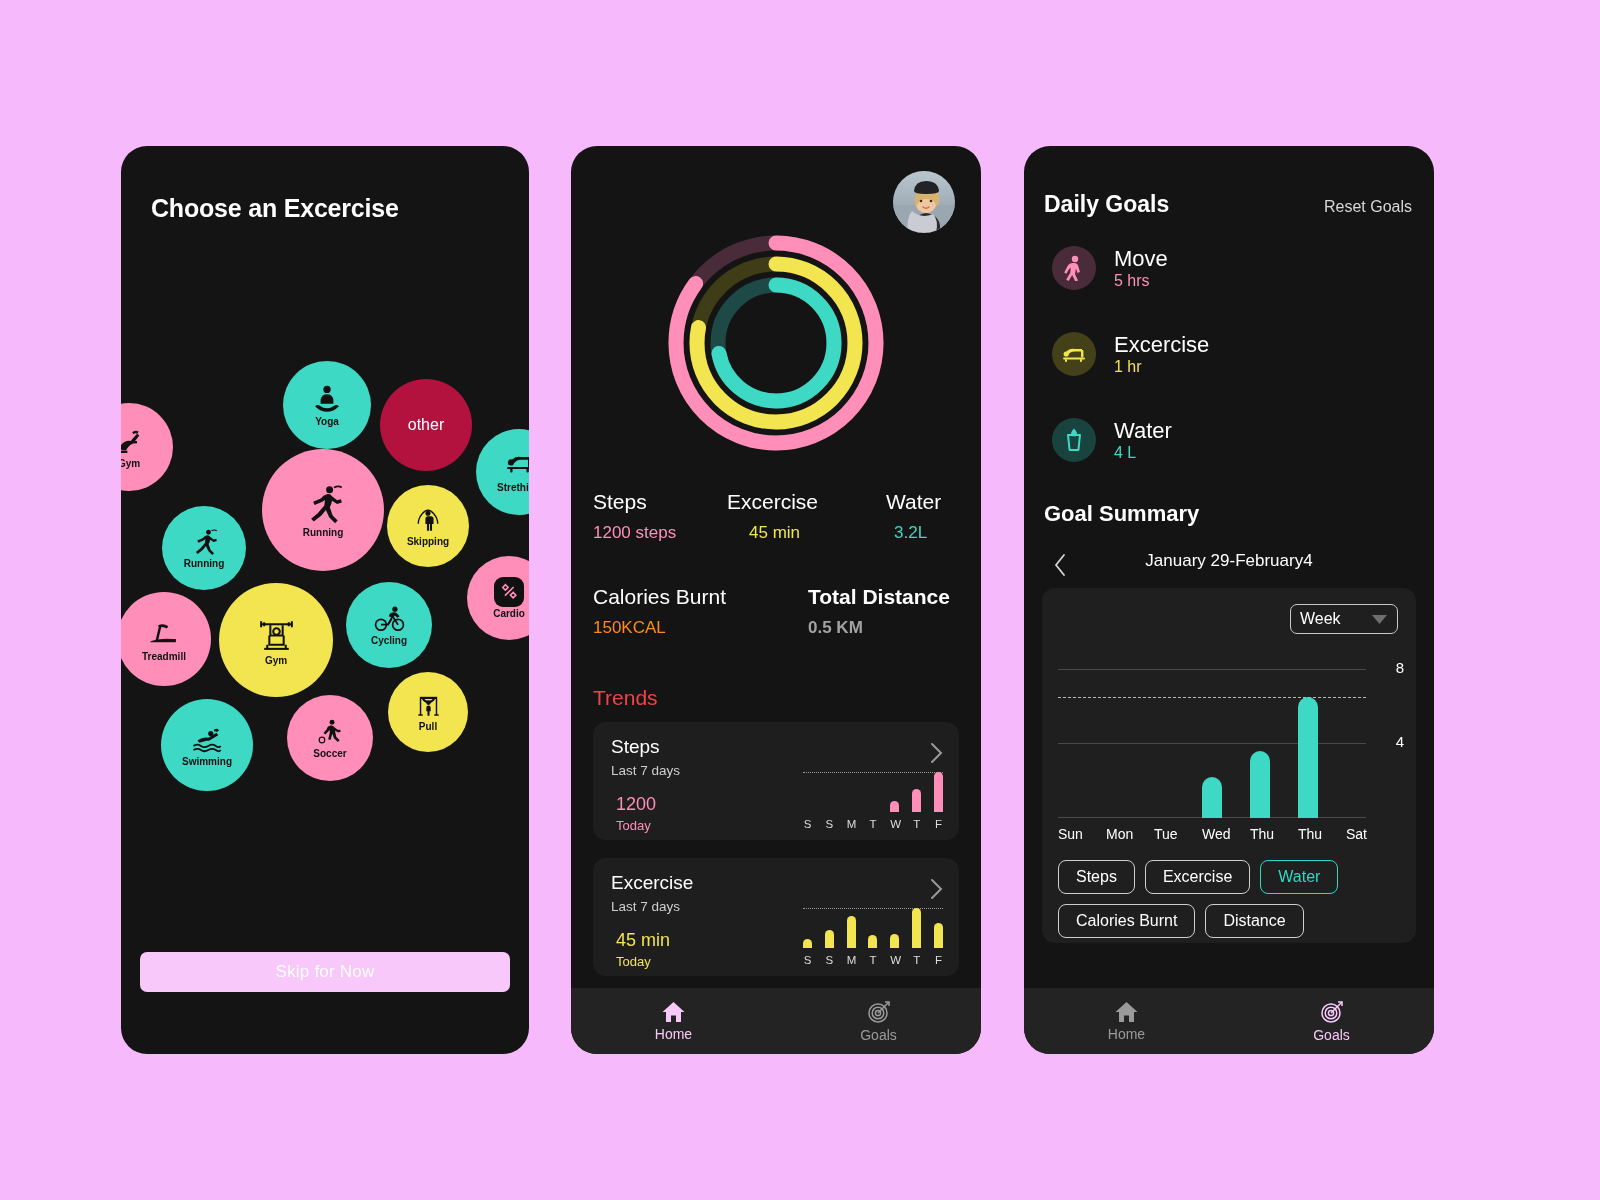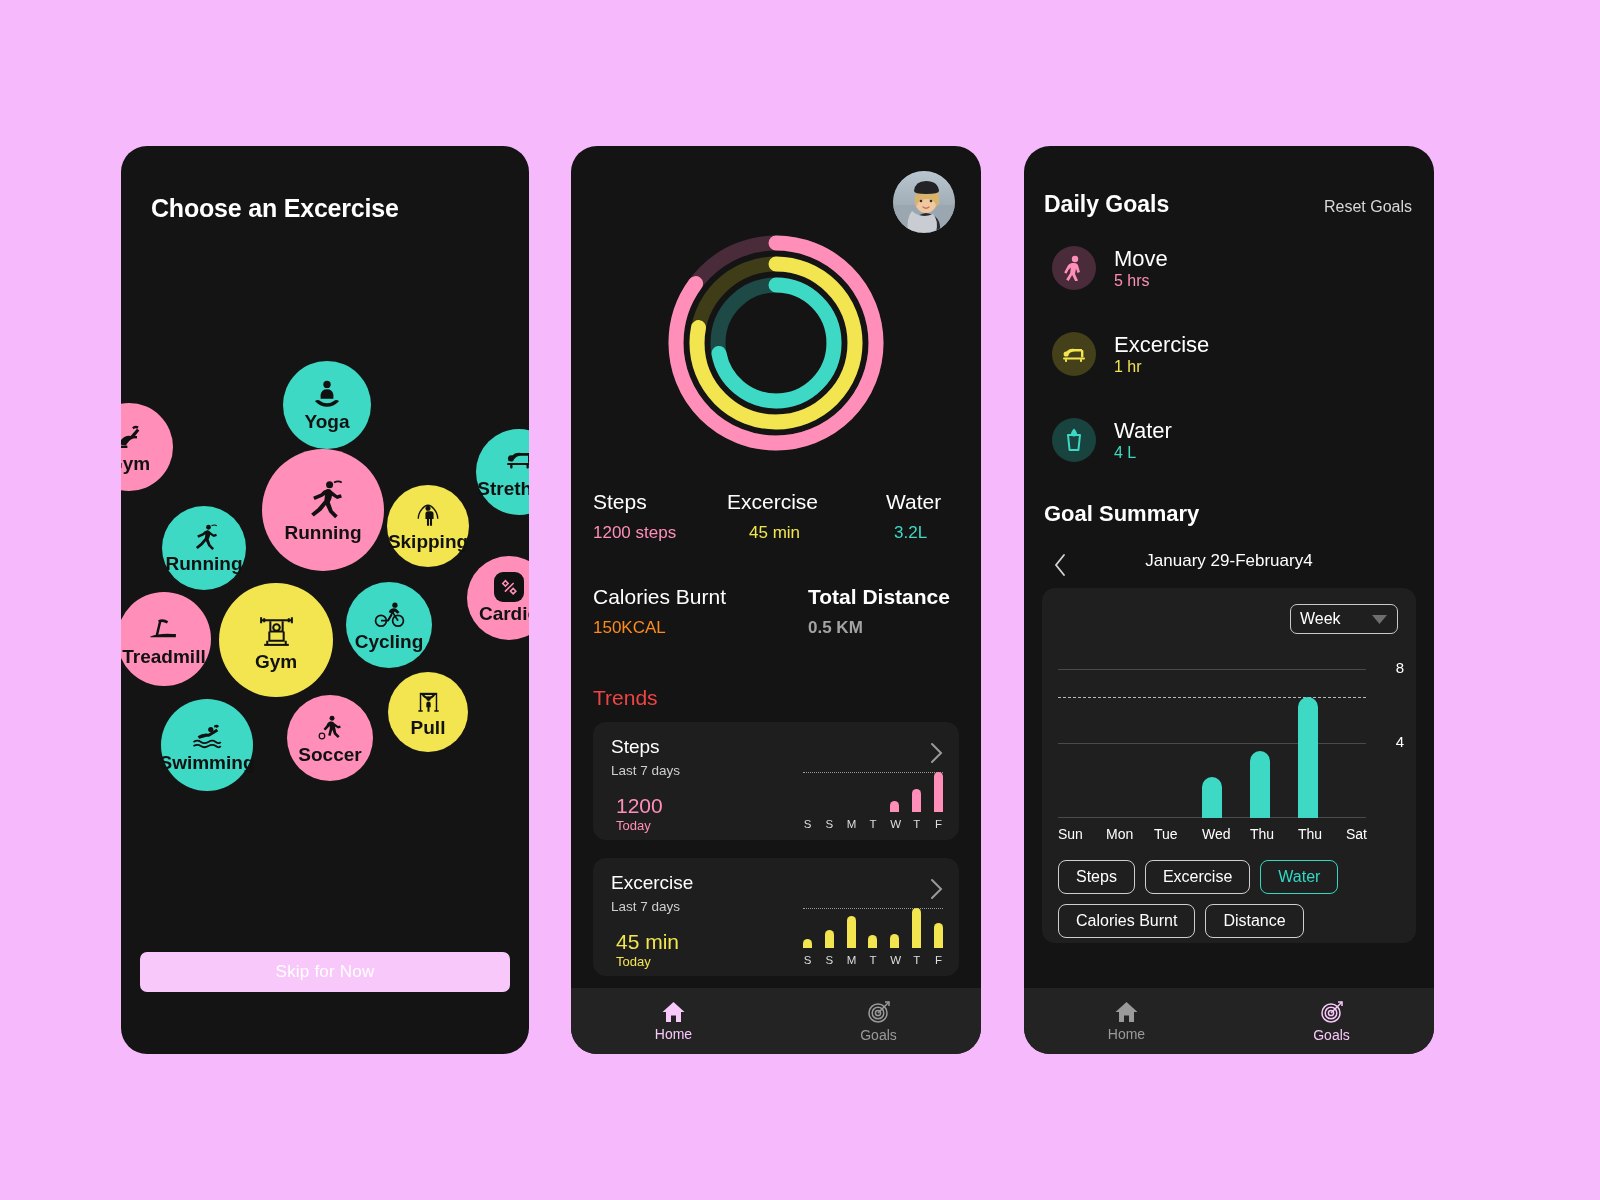--- a/index.html
+++ b/index.html
@@ -31,21 +31,21 @@
   }
   .bubble-area { position:absolute; left:0; top:215px; width:408px; height:650px; }
   .bubble {
     position:absolute;
     border-radius:50%;
     display:flex; flex-direction:column;
     align-items:center; justify-content:center;
     color:#111;
   }
   .bubble .lbl {
-    font-size:19px; font-weight:600; line-height:1.05;
+    font-size:10px; font-weight:600; line-height:1.05;
     text-align:center; white-space:nowrap;
   }
   .bubble .ico { display:block; line-height:0; }
   .bubble.dark .lbl { color:#ffffff; font-weight:500; font-size:16px; }
 
   .skip-btn {
     position:absolute; left:19px; bottom:62px; width:370px; height:40px;
     background:#f9c8fb; border:none; border-radius:7px;
     color:#ffffff; font-size:17px; font-weight:500;
     font-family:"Liberation Sans", sans-serif;
@@ -68,21 +68,21 @@
   .sec-title {
     position:absolute; font-size:21px; color:#ef4444;
   }
 
   .trend-card {
     position:absolute; left:22px; width:366px; height:118px;
     background:#1e1e1e; border-radius:13px;
   }
   .trend-card .t-name { position:absolute; left:18px; top:14px; font-size:19px; color:#fff; }
   .trend-card .t-sub  { position:absolute; left:18px; top:41px; font-size:13.5px; color:#cfcfcf; }
-  .trend-card .t-big  { position:absolute; left:23px; top:72px; font-size:21px; }
+  .trend-card .t-big  { position:absolute; left:23px; top:72px; font-size:18px; }
   .trend-card .t-today{ position:absolute; left:23px; top:96px; font-size:13px; }
   .trend-card .chev   { position:absolute; right:16px; top:20px; }
   .mini { position:absolute; right:16px; top:42px; width:140px; height:66px; }
   .mini .dash {
     position:absolute; left:0; right:0; top:8px; height:0;
     border-top:1.5px dotted #9a9a9a;
   }
   .mini .bars {
     position:absolute; left:0; right:0; top:6px; height:42px;
     display:flex; align-items:flex-end; justify-content:space-between;
@@ -183,20 +183,23 @@
         </div>
         <div class="bubble" style="left: 162px; top: 0px; width: 88px; height: 88px; background: rgb(62, 217, 196);">
           <span class="ico" style="margin-bottom: 2px;"><svg width="32" height="32" viewBox="0 0 40 40">
               <g fill="#111">
                 <circle cx="20" cy="8" r="4.6"></circle>
                 <path d="M20 14 q-7 0-8 7 l0 5 16 0 0-5 q-1-7-8-7z"></path>
                 <path d="M5 29 q7 7 15 7 t15-7 q-3-3-7 0 -3 2.6-8 2.6 t-8-2.6 q-4-3-7 0z"></path>
               </g>
             </svg></span>
           <span class="lbl">Yoga</span>
+        </div>
+        <div class="bubble dark" style="left: 259px; top: 18px; width: 92px; height: 92px; background: rgb(179, 18, 63);">
+          <span class="lbl">other</span>
         </div>
         <div class="bubble" style="left: 355px; top: 68px; width: 86px; height: 86px; background: rgb(62, 217, 196);">
           <span class="ico" style="margin-bottom: 2px;"><svg width="31" height="31" viewBox="0 0 40 40">
               <g fill="#111">
                 <rect x="4" y="22" width="32" height="2.6" rx="1.2"></rect>
                 <path d="M11 12 q4-4 11-3 l11 0 0 3.6 -11 0 q-7 0.6-8 4 l-6 0z"></path>
                 <circle cx="9" cy="16" r="4"></circle>
                 <rect x="31" y="10" width="3.4" height="12" rx="1.4"></rect>
                 <rect x="8" y="24" width="3" height="5" rx="1.2"></rect>
                 <rect x="29" y="24" width="3" height="5" rx="1.2"></rect>

